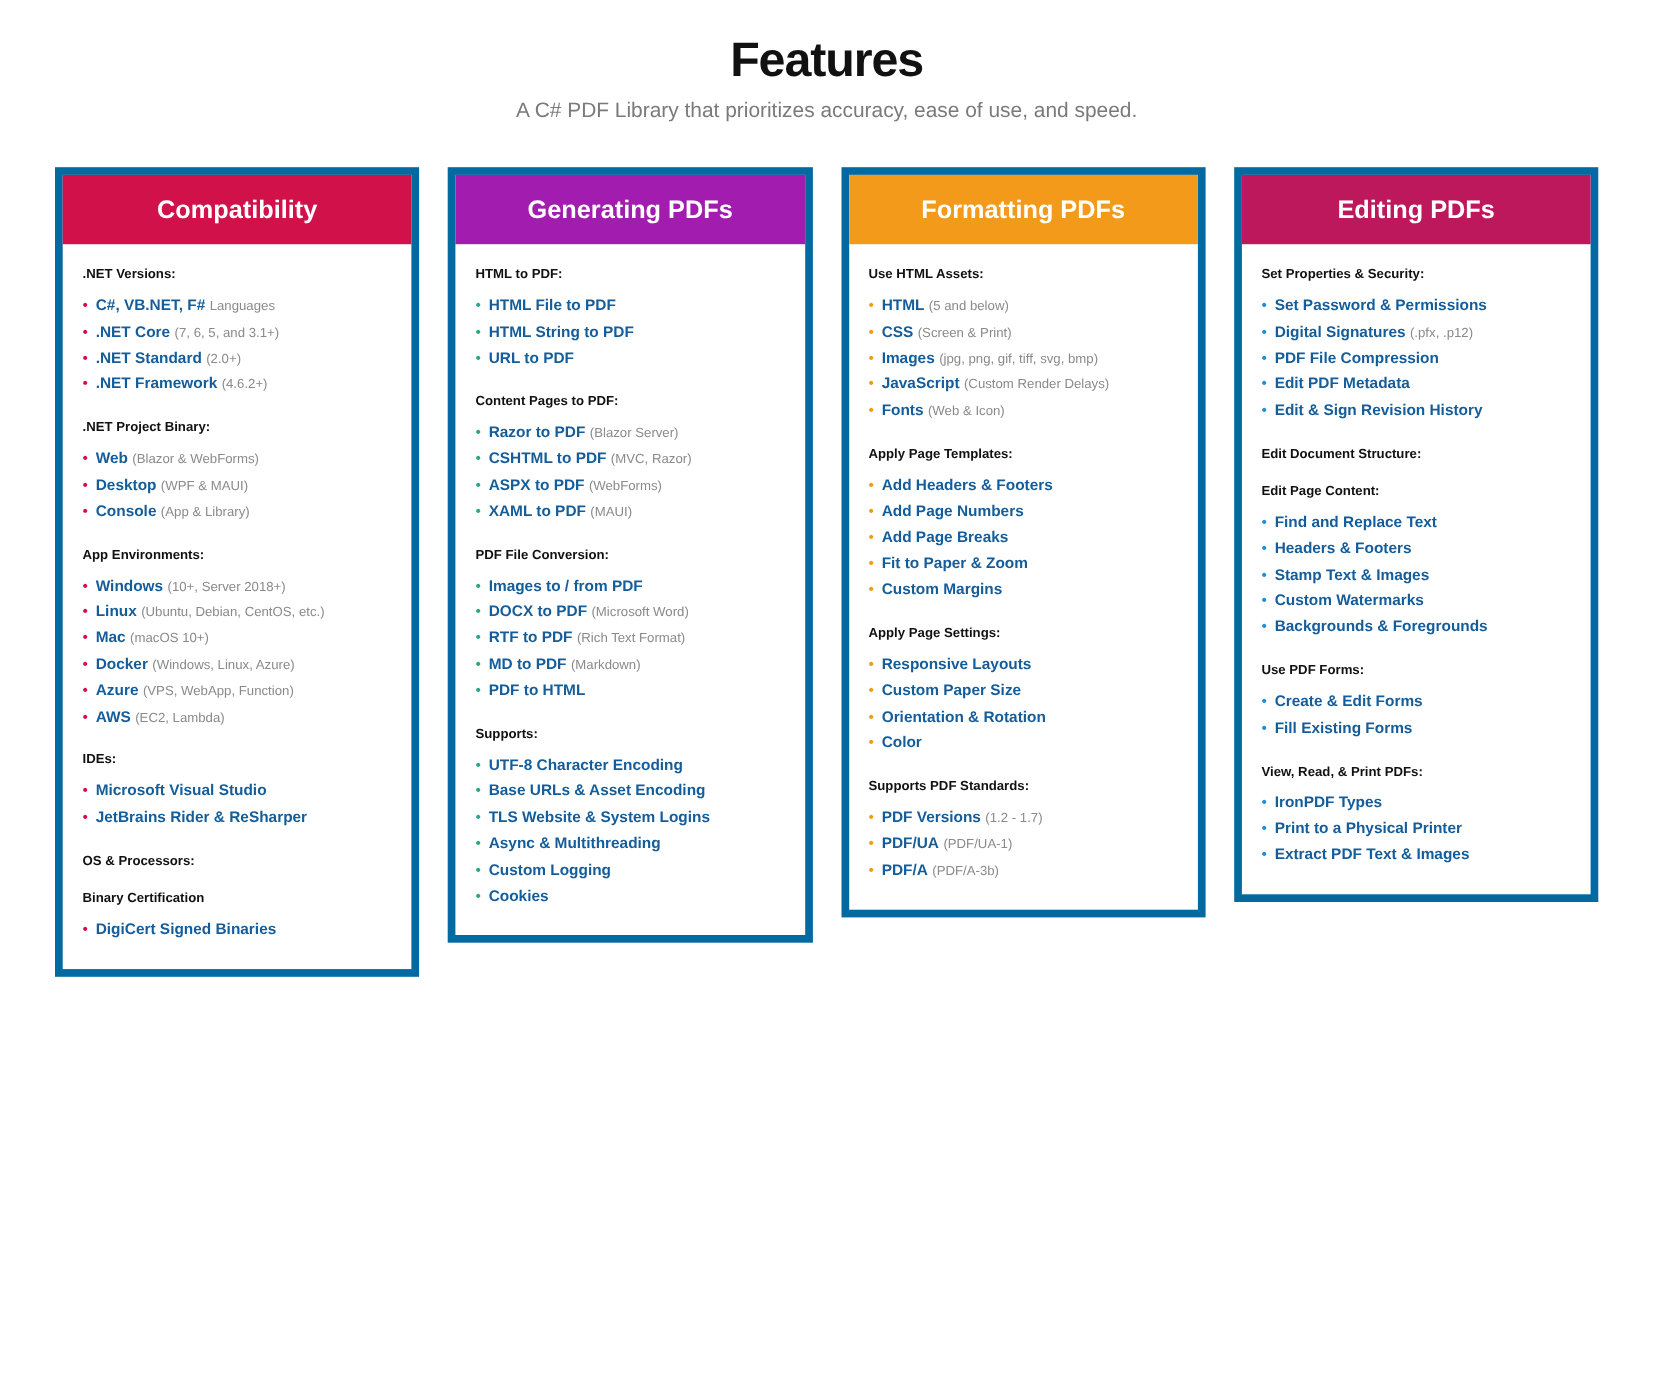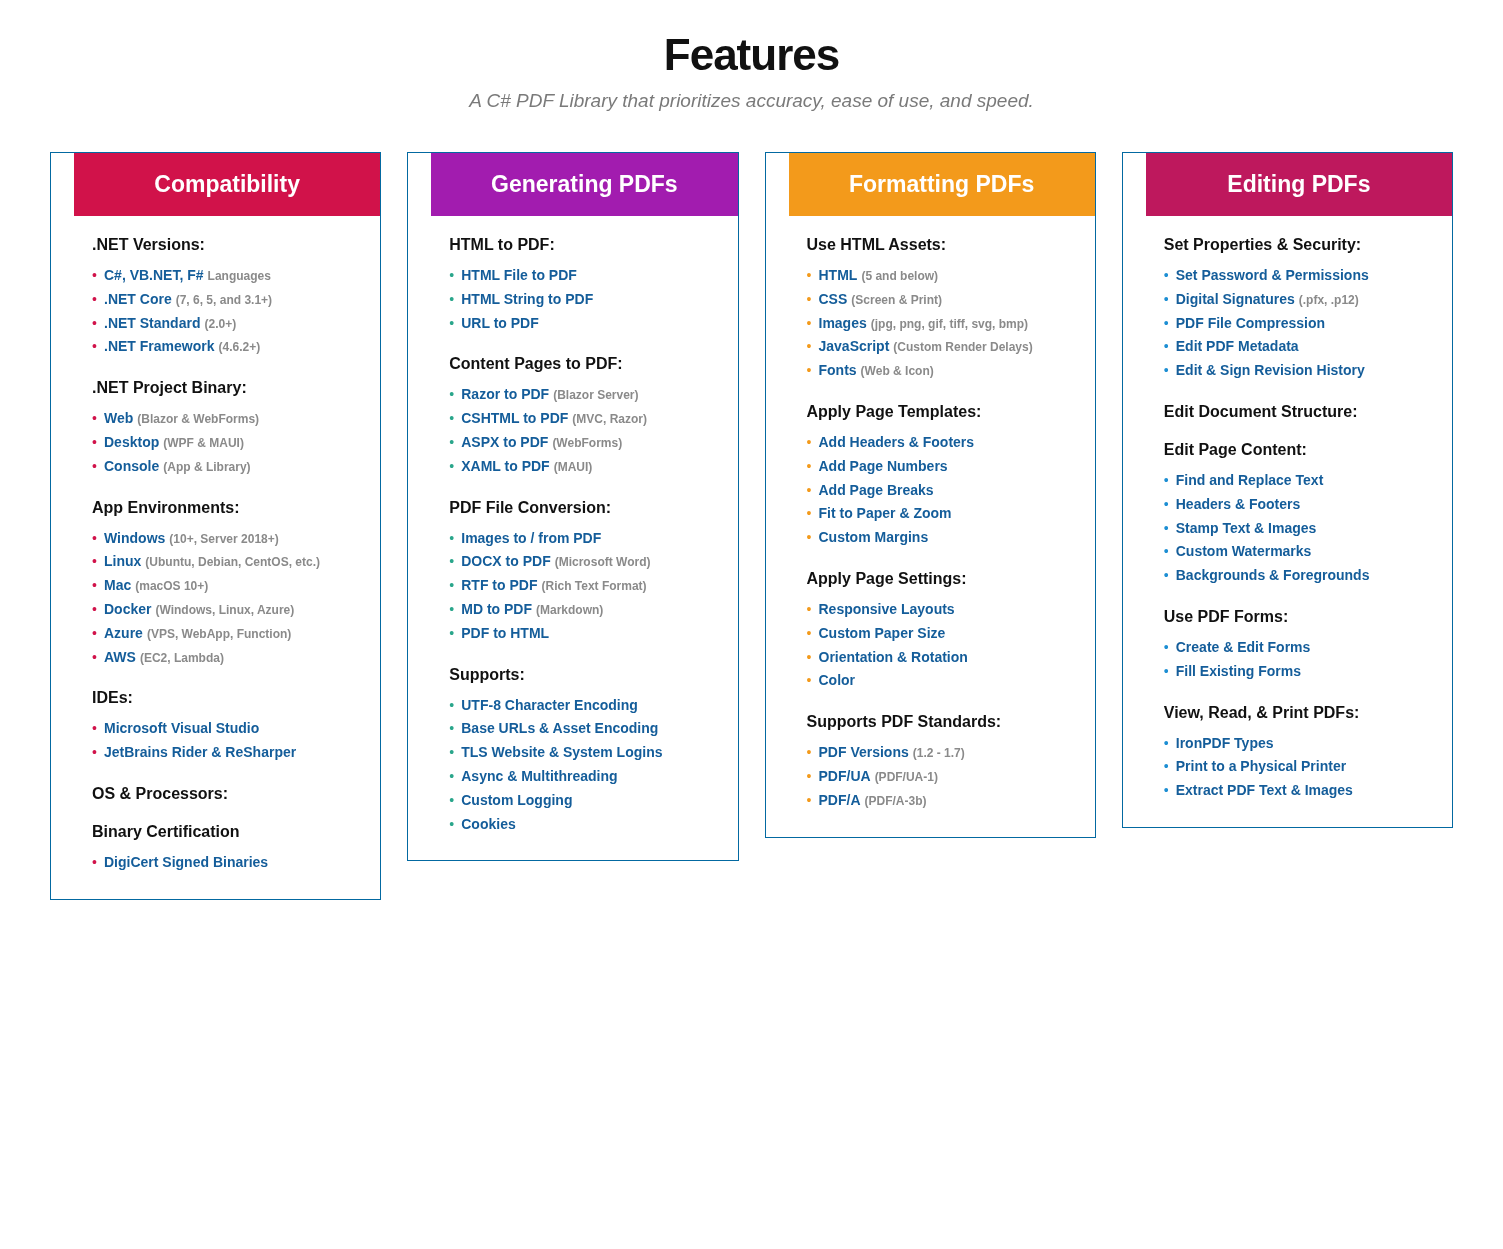--- a/index.html
+++ b/index.html
@@ -15,49 +15,47 @@
     font-size: 44px;
     font-weight: 900;
     letter-spacing: -1px;
     margin-bottom: 10px;
   }
   .page-subtitle {
     text-align: center;
     font-size: 19px;
     color: #7a7a7a;
     margin-bottom: 40px;
-    font-style: italic;
   }
   .columns {
     display: flex;
     gap: 26px;
     align-items: flex-start;
   }
   .col {
     flex: 1;
-    border: 1px solid #0369a1;
+    border: 7px solid #0369a1;
     background: #fff;
-    padding-left: 23px;
   }
   .col-header {
     color: #fff;
     font-size: 23px;
     font-weight: 600;
     text-align: center;
     padding: 18px 10px;
   }
   .hdr-red    { background: #d1124a; }
   .hdr-teal   { background: #a21caf; }
   .hdr-orange { background: #f39a1b; }
   .hdr-blue   { background: #be185d; }
   .col-body {
     padding: 20px 18px 24px 18px;
   }
   .section-title {
-    font-size: 16px;
+    font-size: 12px;
     font-weight: 700;
     color: #111;
     margin-top: 20px;
     margin-bottom: 10px;
   }
   .section-title:first-child { margin-top: 0; }
   ul.feat { list-style: none; }
   ul.feat li {
     font-size: 14px;
     line-height: 1.7;
@@ -75,21 +73,21 @@
   .bullet-teal li::before   { color: #2aa68b; }
   .bullet-orange li::before { color: #f39a1b; }
   .bullet-blue li::before   { color: #1c8ed3; }
   .item-link {
     color: #145d9a;
     font-weight: 600;
     text-decoration: none;
   }
   .item-note {
     color: #8a8a8a;
-    font-weight: 700;
+    font-weight: 400;
     font-size: 12px;
     margin-left: 4px;
   }
 </style>
 </head>
 <body>
 
 <h1 class="page-title">Features</h1>
 <p class="page-subtitle">A C# PDF Library that prioritizes accuracy, ease of use, and speed.</p>
 

